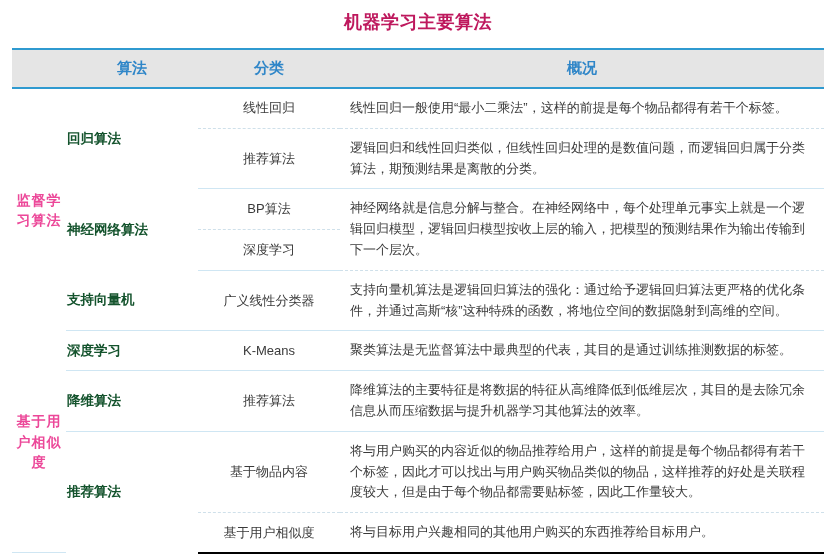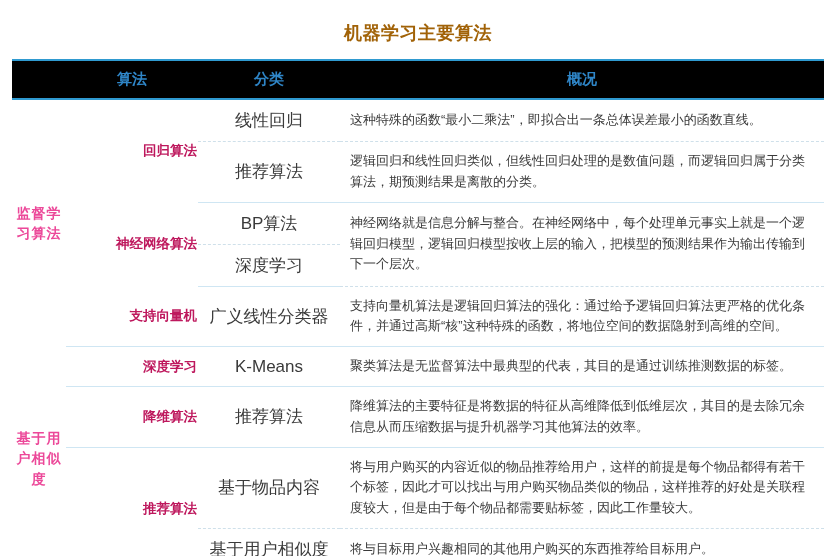--- a/index.html
+++ b/index.html
@@ -17,65 +17,65 @@
   .page {
     position: relative;
     width: 836px;
     height: 556px;
     box-sizing: border-box;
   }
   .title {
     text-align: center;
     font-size: 18px;
     font-weight: bold;
-    color: #a16207;
-    padding-top: 21px;
+    color: #be185d;
+    padding-top: 10px;
     letter-spacing: 0.5px;
   }
   table.matrix {
     border-collapse: collapse;
     width: 812px;
     margin: 14px auto 0 auto;
     table-layout: fixed;
   }
   table.matrix tr.head-row th {
     border-top: 2px solid #2f9ad0;
     border-bottom: 2px solid #2f9ad0;
     color: #2f86c8;
     font-size: 15px;
     font-weight: bold;
     padding: 9px 0 9px 0;
     text-align: center;
-    background: #000000;
+    background: #e5e5e5;
   }
   td.group {
     width: 52px;
     text-align: center;
     vertical-align: middle;
     color: #ec4899;
     font-size: 14px;
     font-weight: bold;
     line-height: 1.45;
     letter-spacing: 1px;
     border-bottom: 1px solid #cfe6f3;
   }
   td.algo {
     width: 132px;
-    text-align: right;
+    text-align: left;
     vertical-align: middle;
-    color: #be185d;
+    color: #14532d;
     font-size: 13.5px;
     font-weight: bold;
     border-bottom: 1px dashed #cfe0ea;
   }
   td.cat {
     width: 142px;
     text-align: center;
     vertical-align: middle;
-    font-size: 17px;
+    font-size: 13px;
     color: #3a3a3a;
     border-bottom: 1px dashed #cfe0ea;
     padding: 9px 4px;
   }
   td.desc {
     text-align: left;
     vertical-align: middle;
     font-size: 13px;
     color: #3a3a3a;
     line-height: 1.6;
@@ -111,21 +111,21 @@
         <th></th>
         <th>算法</th>
         <th>分类</th>
         <th>概况</th>
       </tr>
 
       <tr>
         <td class="group nb" rowspan="5">监督学习算法</td>
         <td class="algo nb" rowspan="2">回归算法</td>
         <td class="cat">线性回归</td>
-        <td class="desc">这种特殊的函数“最小二乘法”，即拟合出一条总体误差最小的函数直线。</td>
+        <td class="desc">线性回归一般使用“最小二乘法”，这样的前提是每个物品都得有若干个标签。</td>
       </tr>
       <tr class="solid">
         <td class="cat">推荐算法</td>
         <td class="desc">逻辑回归和线性回归类似，但线性回归处理的是数值问题，而逻辑回归属于分类算法，期预测结果是离散的分类。</td>
       </tr>
 
       <tr>
         <td class="algo nb" rowspan="2">神经网络算法</td>
         <td class="cat">BP算法</td>
         <td class="desc" rowspan="2">神经网络就是信息分解与整合。在神经网络中，每个处理单元事实上就是一个逻辑回归模型，逻辑回归模型按收上层的输入，把模型的预测结果作为输出传输到下一个层次。</td>

